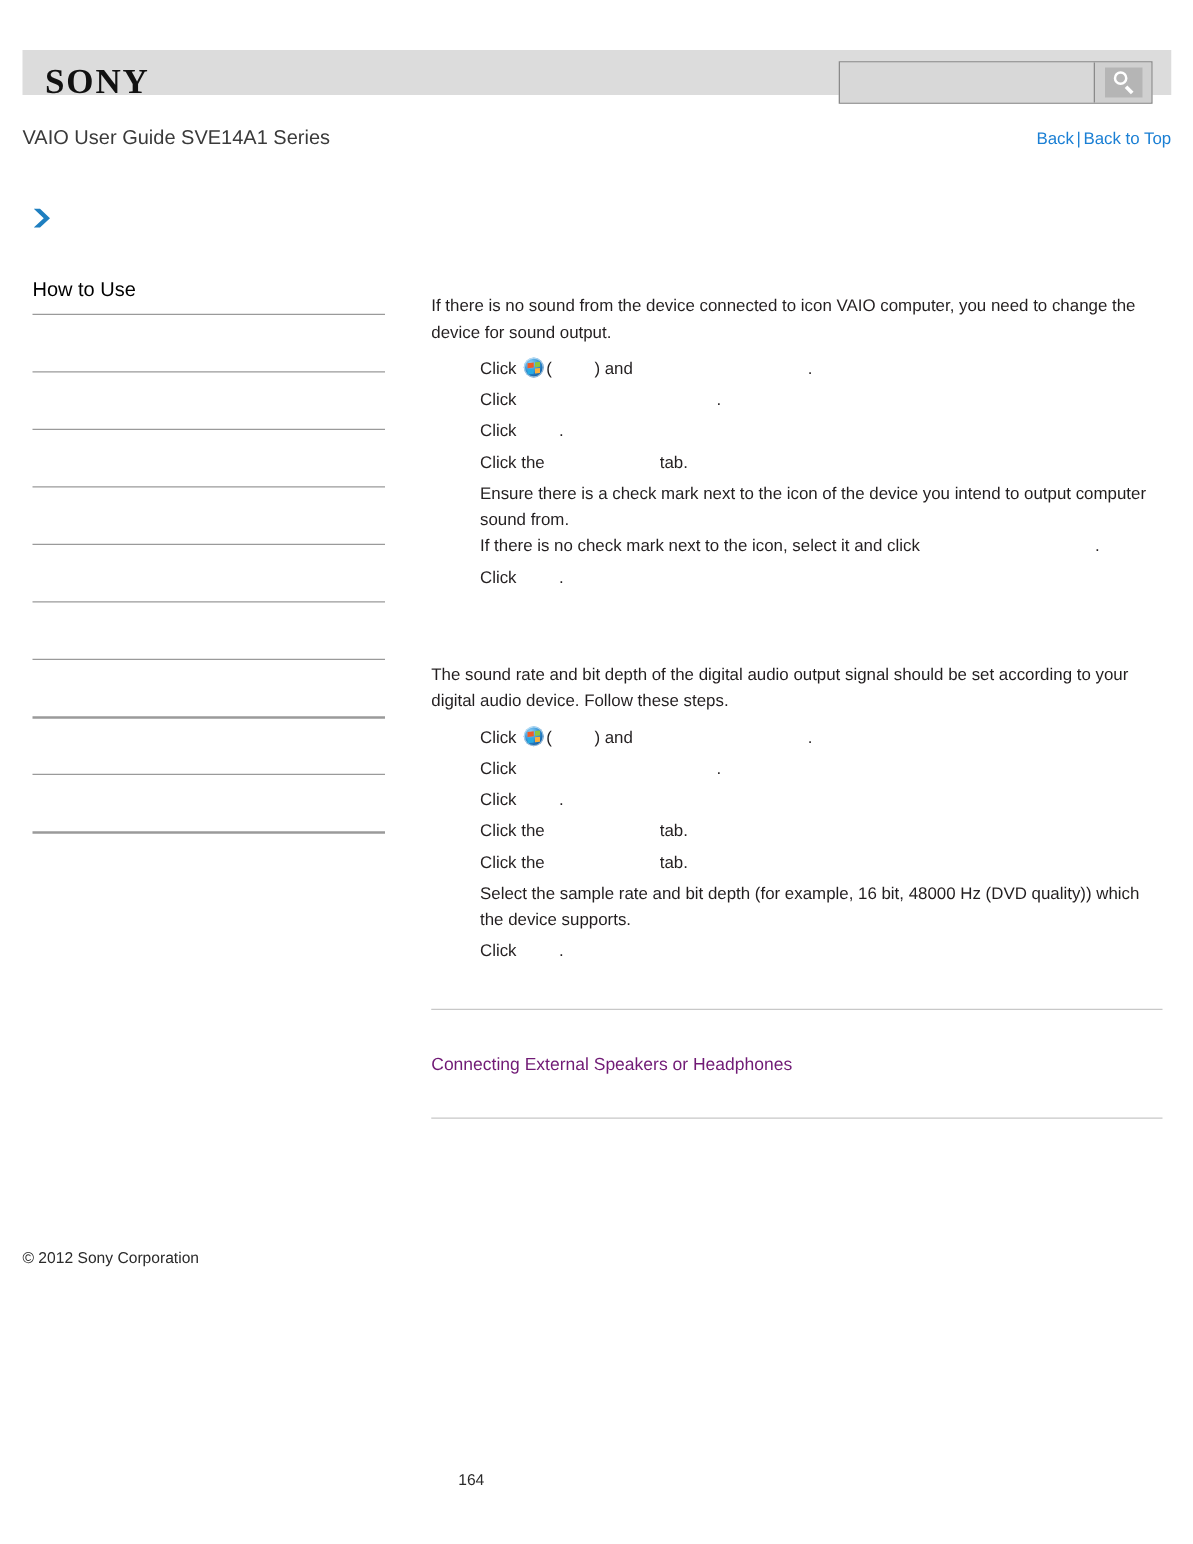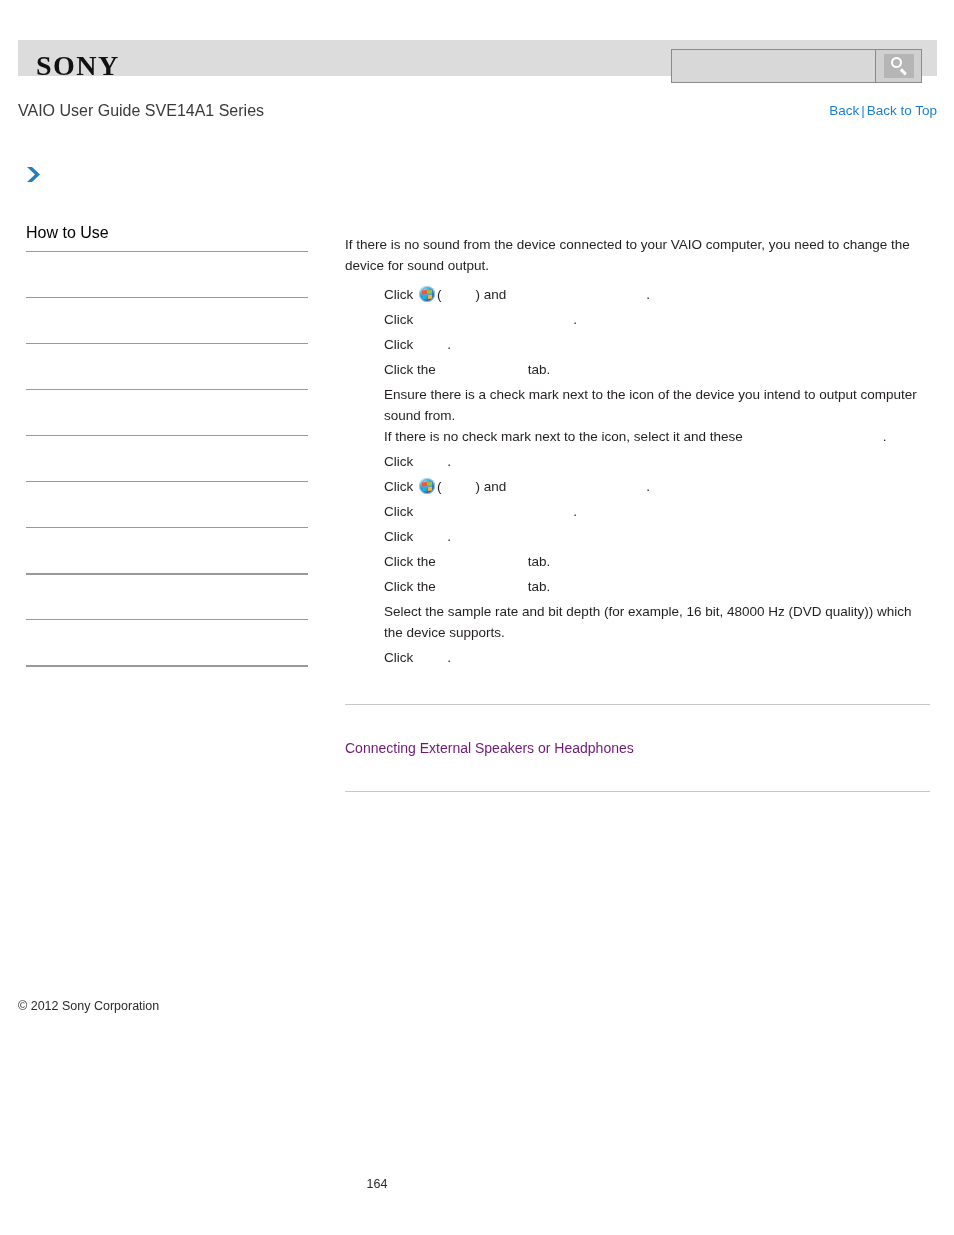--- a/index.html
+++ b/index.html
@@ -341,21 +341,21 @@
   <div class="sb-item">
     <span class="sb-label"></span>
   </div>
   <div class="sb-item thick">
     <span class="sb-label"></span>
   </div>
 </div>
 
 <div class="content">
 
-  <p class="para">If there is no sound from the device connected to your VAIO computer, you need to change the device for sound output.</p>
+  <p class="para">If there is no sound from the device connected to icon VAIO computer, you need to change the device for sound output.</p>
 
   <ol class="steps">
     <li>
       <span>Click</span>
       <span class="start-orb"><span class="flag">
             <i></i>
             <i></i>
             <i></i>
             <i></i>
           </span></span><span>(</span><span class="ui-term gap-s"></span><span>) and</span><span class="ui-term gap-l"></span><span>.</span>
@@ -364,27 +364,28 @@
       <span>Click</span><span class="ui-term gap-xl"></span><span>.</span>
     </li>
     <li>
       <span>Click</span><span class="ui-term gap-s"></span><span>.</span>
     </li>
     <li>
       <span>Click the</span><span class="ui-term gap-m"></span><span>tab.</span>
     </li>
     <li>
       <span>Ensure there is a check mark next to the icon of the device you intend to output computer sound from.</span><br>
-      <span>If there is no check mark next to the icon, select it and these</span><span class="ui-term gap-l"></span><span>.</span>
+      <span>If there is no check mark next to the icon, select it and click</span><span class="ui-term gap-l"></span><span>.</span>
     </li>
     <li>
       <span>Click</span><span class="ui-term gap-s"></span><span>.</span>
     </li>
   </ol>
 
+  <p class="para" style="margin-top:57px;">The sound rate and bit depth of the digital audio output signal should be set according to your digital audio device. Follow these steps.</p>
 
   <ol class="steps">
     <li>
       <span>Click</span>
       <span class="start-orb"><span class="flag">
             <i></i>
             <i></i>
             <i></i>
             <i></i>
           </span></span><span>(</span><span class="ui-term gap-s"></span><span>) and</span><span class="ui-term gap-l"></span><span>.</span>

